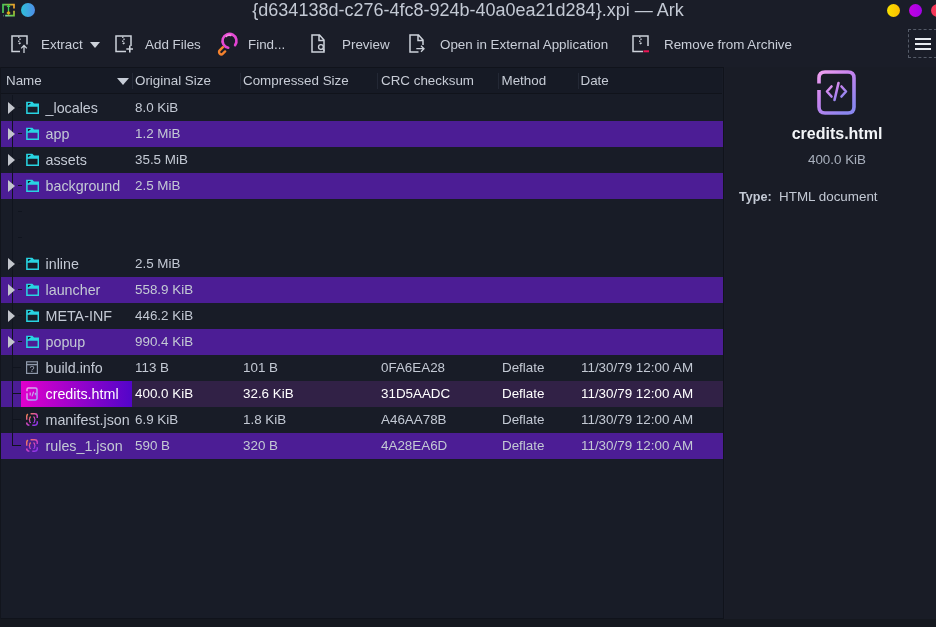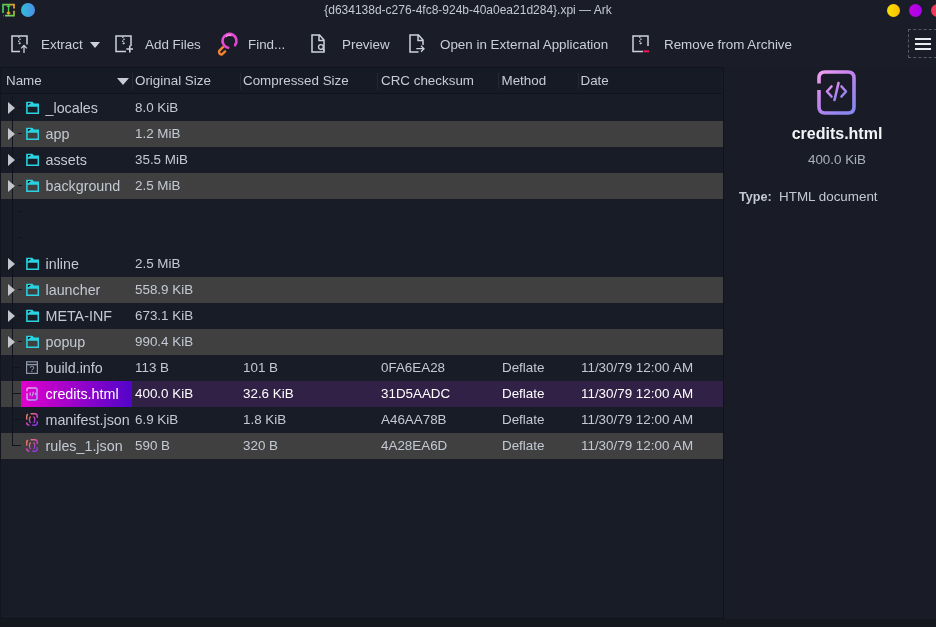--- a/index.html
+++ b/index.html
@@ -1,29 +1,29 @@
 <!DOCTYPE html>
 <html><head>
 <meta charset="utf-8">
 <style>
   * { margin:0; padding:0; box-sizing:border-box; }
   html,body { width:936px; height:627px; overflow:hidden; }
   body { background:#1a1d28; font-family:"Liberation Sans", sans-serif; position:relative; }
   .abs { position:absolute; }
   
-  #title { top:2px; left:0; width:936px; text-align:center; font-size:12px; color:#c3c9d4; line-height:17px; }
+  #title { top:2px; left:0; width:936px; text-align:center; font-size:18px; color:#c3c9d4; line-height:17px; }
   .winbtn { border-radius:50%; width:13px; height:13px; top:4px; }
   
   .tbtxt { font-size:13.4px; color:#c9ced8; top:36px; line-height:17px; }
   
   #table { left:0; top:67px; width:724px; height:552px; background:#181c27; border:1px solid #10131b; border-left:none; }
   .hdr { top:0; height:26px; background:#161a25; border-bottom:1px solid #10131b; font-size:13.4px; color:#c7ccd6; line-height:26px;padding-left:30px; }
   .row { left:0; width:723px; height:26px; }
   .cell { position:absolute; font-size:13.4px; color:#c3c9d4; line-height:26px; white-space:nowrap; }
-  .alt { background:#404040; }
+  .alt { background:#4c1d95; }
   .name { font-size:14.3px; }
 </style>
 </head>
 <body>
 
 <svg class="abs" style="left:1px;top:2px" width="15" height="15" viewBox="0 0 15 15">
 <defs>
 <linearGradient id="ark1" x1="0" y1="0" x2="1" y2="0">
         <stop offset="0" stop-color="#49c858"></stop>
         <stop offset="1" stop-color="#efa22a"></stop>
@@ -190,21 +190,21 @@
 <div class="cell" style="left:135px">558.9 KiB</div>
 </div>
 <div class="abs row" style="top:234.5px">
 <div class="abs" style="left:8px;top:7px;width:0;height:0;border-top:6px solid transparent;border-bottom:6px solid transparent;border-left:7.2px solid #c2c5cc;z-index:6"></div>
 <svg class="abs" style="left:26px;top:6.5px;z-index:6" width="13" height="13" viewBox="0 0 13 13">
 <path d="M0.9 12.3 V1.4 H6 L7.7 3.3 H12.3 V12.3 z" fill="none" stroke="#28d4e2" stroke-width="1.5"></path>
 <path d="M0.9 1.4 H6 L7.7 3.3 H12.3 V5.8 H0.9 z" fill="#28d4e2"></path>
 <path d="M1.9 2.1 h3.2 l-3.2 2.5 z" fill="#181c27"></path>
 </svg>
 <div class="cell name" style="left:45.5px">META-INF</div>
-<div class="cell" style="left:135px">673.1 KiB</div>
+<div class="cell" style="left:135px">446.2 KiB</div>
 </div>
 <div class="abs row alt" style="top:260.5px">
 <div class="abs" style="left:8px;top:7px;width:0;height:0;border-top:6px solid transparent;border-bottom:6px solid transparent;border-left:7.2px solid #c2c5cc;z-index:6"></div>
 <svg class="abs" style="left:26px;top:6.5px;z-index:6" width="13" height="13" viewBox="0 0 13 13">
 <path d="M0.9 12.3 V1.4 H6 L7.7 3.3 H12.3 V12.3 z" fill="none" stroke="#28d4e2" stroke-width="1.5"></path>
 <path d="M0.9 1.4 H6 L7.7 3.3 H12.3 V5.8 H0.9 z" fill="#28d4e2"></path>
 <path d="M1.9 2.1 h3.2 l-3.2 2.5 z" fill="#181c27"></path>
 </svg>
 <div class="cell name" style="left:45.5px">popup</div>
 <div class="cell" style="left:135px">990.4 KiB</div>

